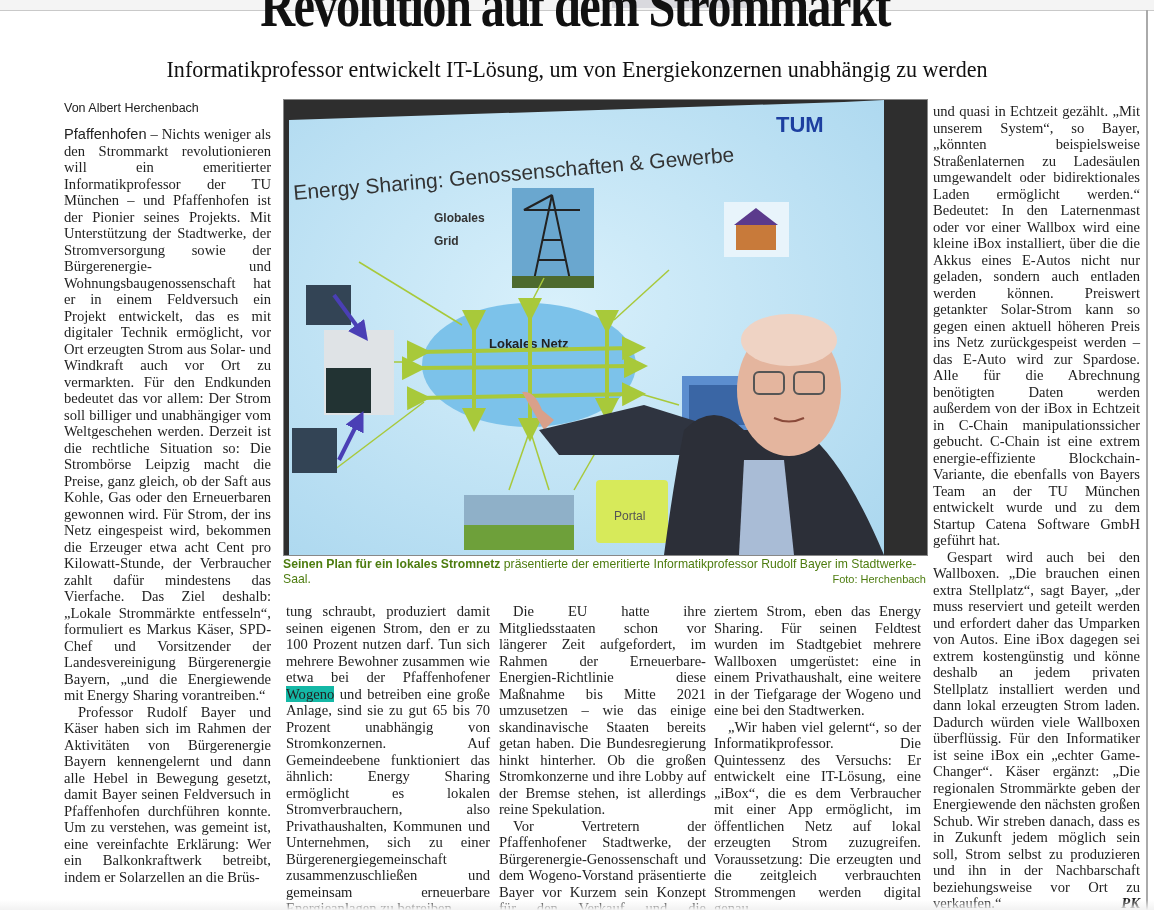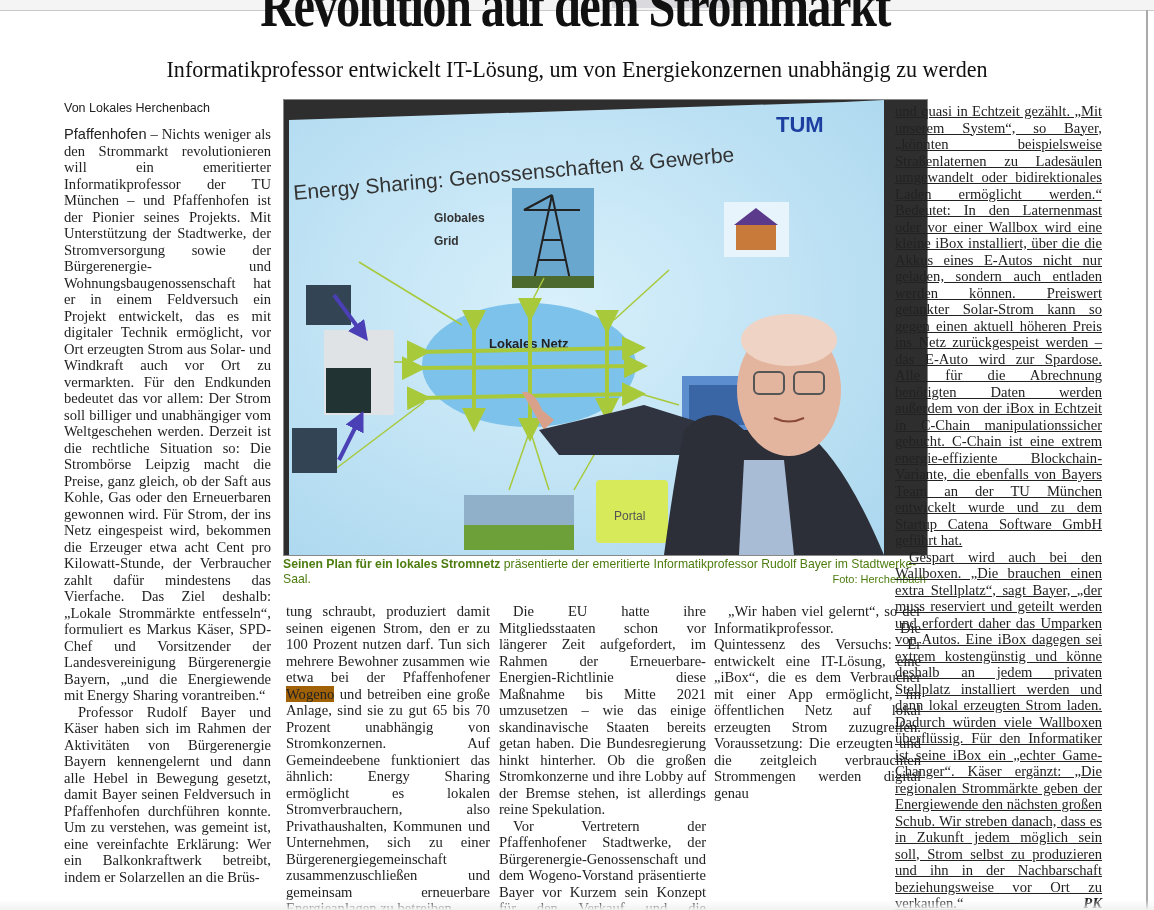--- a/index.html
+++ b/index.html
@@ -12,36 +12,36 @@
   .col { position:absolute; font-family:"Liberation Serif", serif; font-size:14.6px; line-height:16.5px; text-align:justify; hyphens:manual; color:#222; }
   .col p { margin:0; }
   .col p.ind { text-indent:14px; }
   .byline { position:absolute; left:64px; top:101px; font-family:"Liberation Sans", sans-serif; font-size:12.5px; color:#222; }
   .dateline { font-family:"Liberation Sans", sans-serif; font-weight:normal; }
   .photo { position:absolute; left:283px; top:99px; width:643px; height:455px; border:1px solid #888; overflow:hidden; background:#3a3a3a; }
   .caption { position:absolute; left:283px; top:557px; width:643px; font-family:"Liberation Sans", sans-serif; font-size:12.2px; line-height:15px; color:#4d7c0f; }
   .caption b { font-weight:bold; }
   .credit { position:absolute; right:0; top:15px; font-size:11px; }
   .vrule { position:absolute; left:1146px; top:10px; width:2px; height:900px; background:#aaa; }
-  .highlight { background:#a16207; }
+  .highlight { background:#14b8a6; }
   .pk { font-style:italic; font-weight:bold; float:right; }
   .bottomfade { position:absolute; left:0; top:900px; width:1154px; height:10px; background:linear-gradient(#fff0,#f2f2f2); }
 </style>
 </head>
 <body>
 
 <div class="topbar">
   <div class="tick"></div>
   <div class="sel"></div>
 </div>
 
 <div class="headline">Revolution auf dem Strommarkt</div>
 <div class="subhead">Informatikprofessor entwickelt IT-Lösung, um von Energiekonzernen unabhängig zu werden</div>
 
-<div class="byline">Von Lokales Herchenbach</div>
+<div class="byline">Von Albert Herchenbach</div>
 
 <div class="col" style="left:64px; top:126px; width:207px;">
   <p><span class="dateline">Pfaffenhofen</span><span> – Nichts weniger als den Strommarkt revolutionieren will ein emeritierter Informatikprofessor der TU München – und Pfaffenhofen ist der Pionier seines Projekts. Mit Unterstützung der Stadtwerke, der Stromversorgung sowie der Bürgerenergie- und Wohnungsbaugenossenschaft hat er in einem Feldversuch ein Projekt entwickelt, das es mit digitaler Technik ermöglicht, vor Ort erzeugten Strom aus Solar- und Windkraft auch vor Ort zu vermarkten. Für den Endkunden bedeutet das vor allem: Der Strom soll billiger und unabhängiger vom Weltgeschehen werden. Derzeit ist die rechtliche Situation so: Die Strombörse Leipzig macht die Preise, ganz gleich, ob der Saft aus Kohle, Gas oder den Erneuerbaren gewonnen wird. Für Strom, der ins Netz eingespeist wird, bekommen die Erzeuger etwa acht Cent pro Kilowatt-Stunde, der Verbraucher zahlt dafür mindestens das Vierfache. Das Ziel deshalb: „Lokale Strommärkte entfesseln“, formuliert es Markus Käser, SPD-Chef und Vorsitzender der Landesvereinigung Bürgerenergie Bayern, „und die Energiewende mit Energy Sharing vorantreiben.“</span></p>
   <p class="ind">Professor Rudolf Bayer und Käser haben sich im Rahmen der Aktivitäten von Bürgerenergie Bayern kennengelernt und dann alle Hebel in Bewegung gesetzt, damit Bayer seinen Feldversuch in Pfaffenhofen durchführen konnte. Um zu verstehen, was gemeint ist, eine vereinfachte Erklärung: Wer ein Balkonkraftwerk betreibt, indem er Solarzellen an die Brüs-</p>
 </div>
 
 <div class="photo">
   <svg width="643" height="455" viewBox="0 0 643 455">
     <defs>
       <radialGradient id="bg" cx="0.45" cy="0.45" r="0.8">
@@ -133,22 +133,23 @@
 <div class="col" style="left:286px; top:603px; width:204px;">
   <p><span>tung schraubt, produziert damit seinen eigenen Strom, den er zu 100 Prozent nutzen darf. Tun sich mehrere Bewohner zusammen wie etwa bei der Pfaffenhofener </span><span class="highlight">Wogeno</span><span> und betreiben eine große Anlage, sind sie zu gut 65 bis 70 Prozent unabhängig von Stromkonzernen. Auf Gemeindeebene funktioniert das ähnlich: Energy Sharing ermöglicht es lokalen Stromverbrauchern, also Privathaushalten, Kommunen und Unternehmen, sich zu einer Bürgerenergiegemeinschaft zusammenzuschließen und gemeinsam erneuerbare Energieanlagen zu betreiben.</span></p>
 </div>
 
 <div class="col" style="left:499px; top:603px; width:207px;">
   <p class="ind">Die EU hatte ihre Mitgliedsstaaten schon vor längerer Zeit aufgefordert, im Rahmen der Erneuerbare-Energien-Richtlinie diese Maßnahme bis Mitte 2021 umzusetzen – wie das einige skandinavische Staaten bereits getan haben. Die Bundesregierung hinkt hinterher. Ob die großen Stromkonzerne und ihre Lobby auf der Bremse stehen, ist allerdings reine Spekulation.</p>
   <p class="ind">Vor Vertretern der Pfaffenhofener Stadtwerke, der Bürgerenergie-Genossenschaft und dem Wogeno-Vorstand präsentierte Bayer vor Kurzem sein Konzept für den Verkauf und die Abrechnung von selbst produ-</p>
 </div>
 
 <div class="col" style="left:714px; top:603px; width:207px;">
+  <p>ziertem Strom, eben das Energy Sharing. Für seinen Feldtest wurden im Stadtgebiet mehrere Wallboxen umgerüstet: eine in einem Privathaushalt, eine weitere in der Tiefgarage der Wogeno und eine bei den Stadtwerken.</p>
   <p class="ind">„Wir haben viel gelernt“, so der Informatikprofessor. Die Quintessenz des Versuchs: Er entwickelt eine IT-Lösung, eine „iBox“, die es dem Verbraucher mit einer App ermöglicht, im öffentlichen Netz auf lokal erzeugten Strom zuzugreifen. Voraussetzung: Die erzeugten und die zeitgleich verbrauchten Strommengen werden digital genau</p>
 </div>
 
-<div class="col" style="left:895px; top:103px; width:207px;text-decoration:underline;">
+<div class="col" style="left:933px; top:103px; width:207px;">
   <p>und quasi in Echtzeit gezählt. „Mit unserem System“, so Bayer, „könnten beispielsweise Straßenlaternen zu Ladesäulen umgewandelt oder bidirektionales Laden ermöglicht werden.“ Bedeutet: In den Laternenmast oder vor einer Wallbox wird eine kleine iBox installiert, über die die Akkus eines E-Autos nicht nur geladen, sondern auch entladen werden können. Preiswert getankter Solar-Strom kann so gegen einen aktuell höheren Preis ins Netz zurückgespeist werden – das E-Auto wird zur Spardose. Alle für die Abrechnung benötigten Daten werden außerdem von der iBox in Echtzeit in C-Chain manipulationssicher gebucht. C-Chain ist eine extrem energie-effiziente Blockchain-Variante, die ebenfalls von Bayers Team an der TU München entwickelt wurde und zu dem Startup Catena Software GmbH geführt hat.</p>
   <p class="ind"><span>Gespart wird auch bei den Wallboxen. „Die brauchen einen extra Stellplatz“, sagt Bayer, „der muss reserviert und geteilt werden und erfordert daher das Umparken von Autos. Eine iBox dagegen sei extrem kostengünstig und könne deshalb an jedem privaten Stellplatz installiert werden und dann lokal erzeugten Strom laden. Dadurch würden viele Wallboxen überflüssig. Für den Informatiker ist seine iBox ein „echter Game-Changer“. Käser ergänzt: „Die regionalen Strommärkte geben der Energiewende den nächsten großen Schub. Wir streben danach, dass es in Zukunft jedem möglich sein soll, Strom selbst zu produzieren und ihn in der Nachbarschaft beziehungsweise vor Ort zu verkaufen.“</span> <span class="pk">PK</span></p>
 </div>
 
 <div class="vrule"></div>
 <div class="bottomfade"></div>
 
 </body></html>

